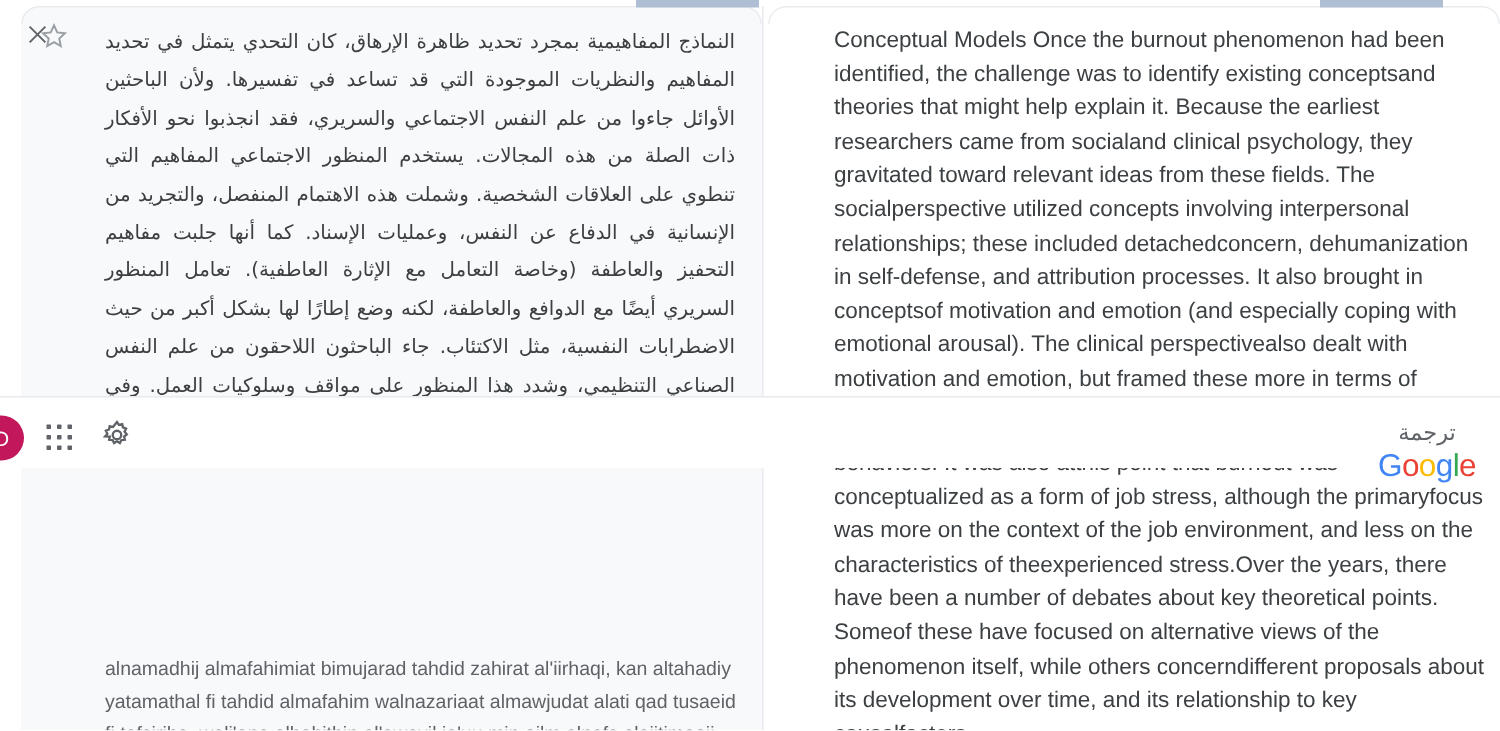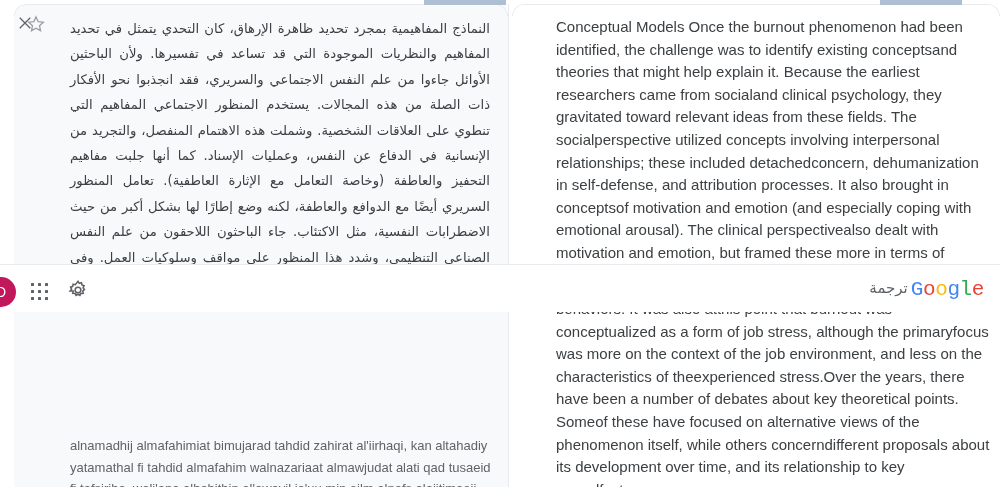--- a/index.html
+++ b/index.html
@@ -179,32 +179,33 @@
     z-index: 22;
   }
   #gear-icon svg { display: block; }
 
   #brand {
     position: absolute;
     right: 16px;
     top: 279px;
     height: 24px;
     display: flex;
-    align-items: flex-start;
+    align-items: center;
     gap: 3px;
     z-index: 22;
+    flex-direction: column;
   }
   #brand-word {
     font-family: "DejaVu Sans", sans-serif;
     font-size: 15px;
     color: #5f6368;
     direction: rtl;
   }
   #brand-google {
-    font-family: Liberation Mono, monospace;
+    font-family: Liberation Sans, sans-serif;
     font-size: 21px;
     letter-spacing: -0.4px;
     line-height: 21px;
     white-space: nowrap;
   }
   #brand-google span { font-weight: 400; }
 
   
   #bottom-section {
     position: absolute;

